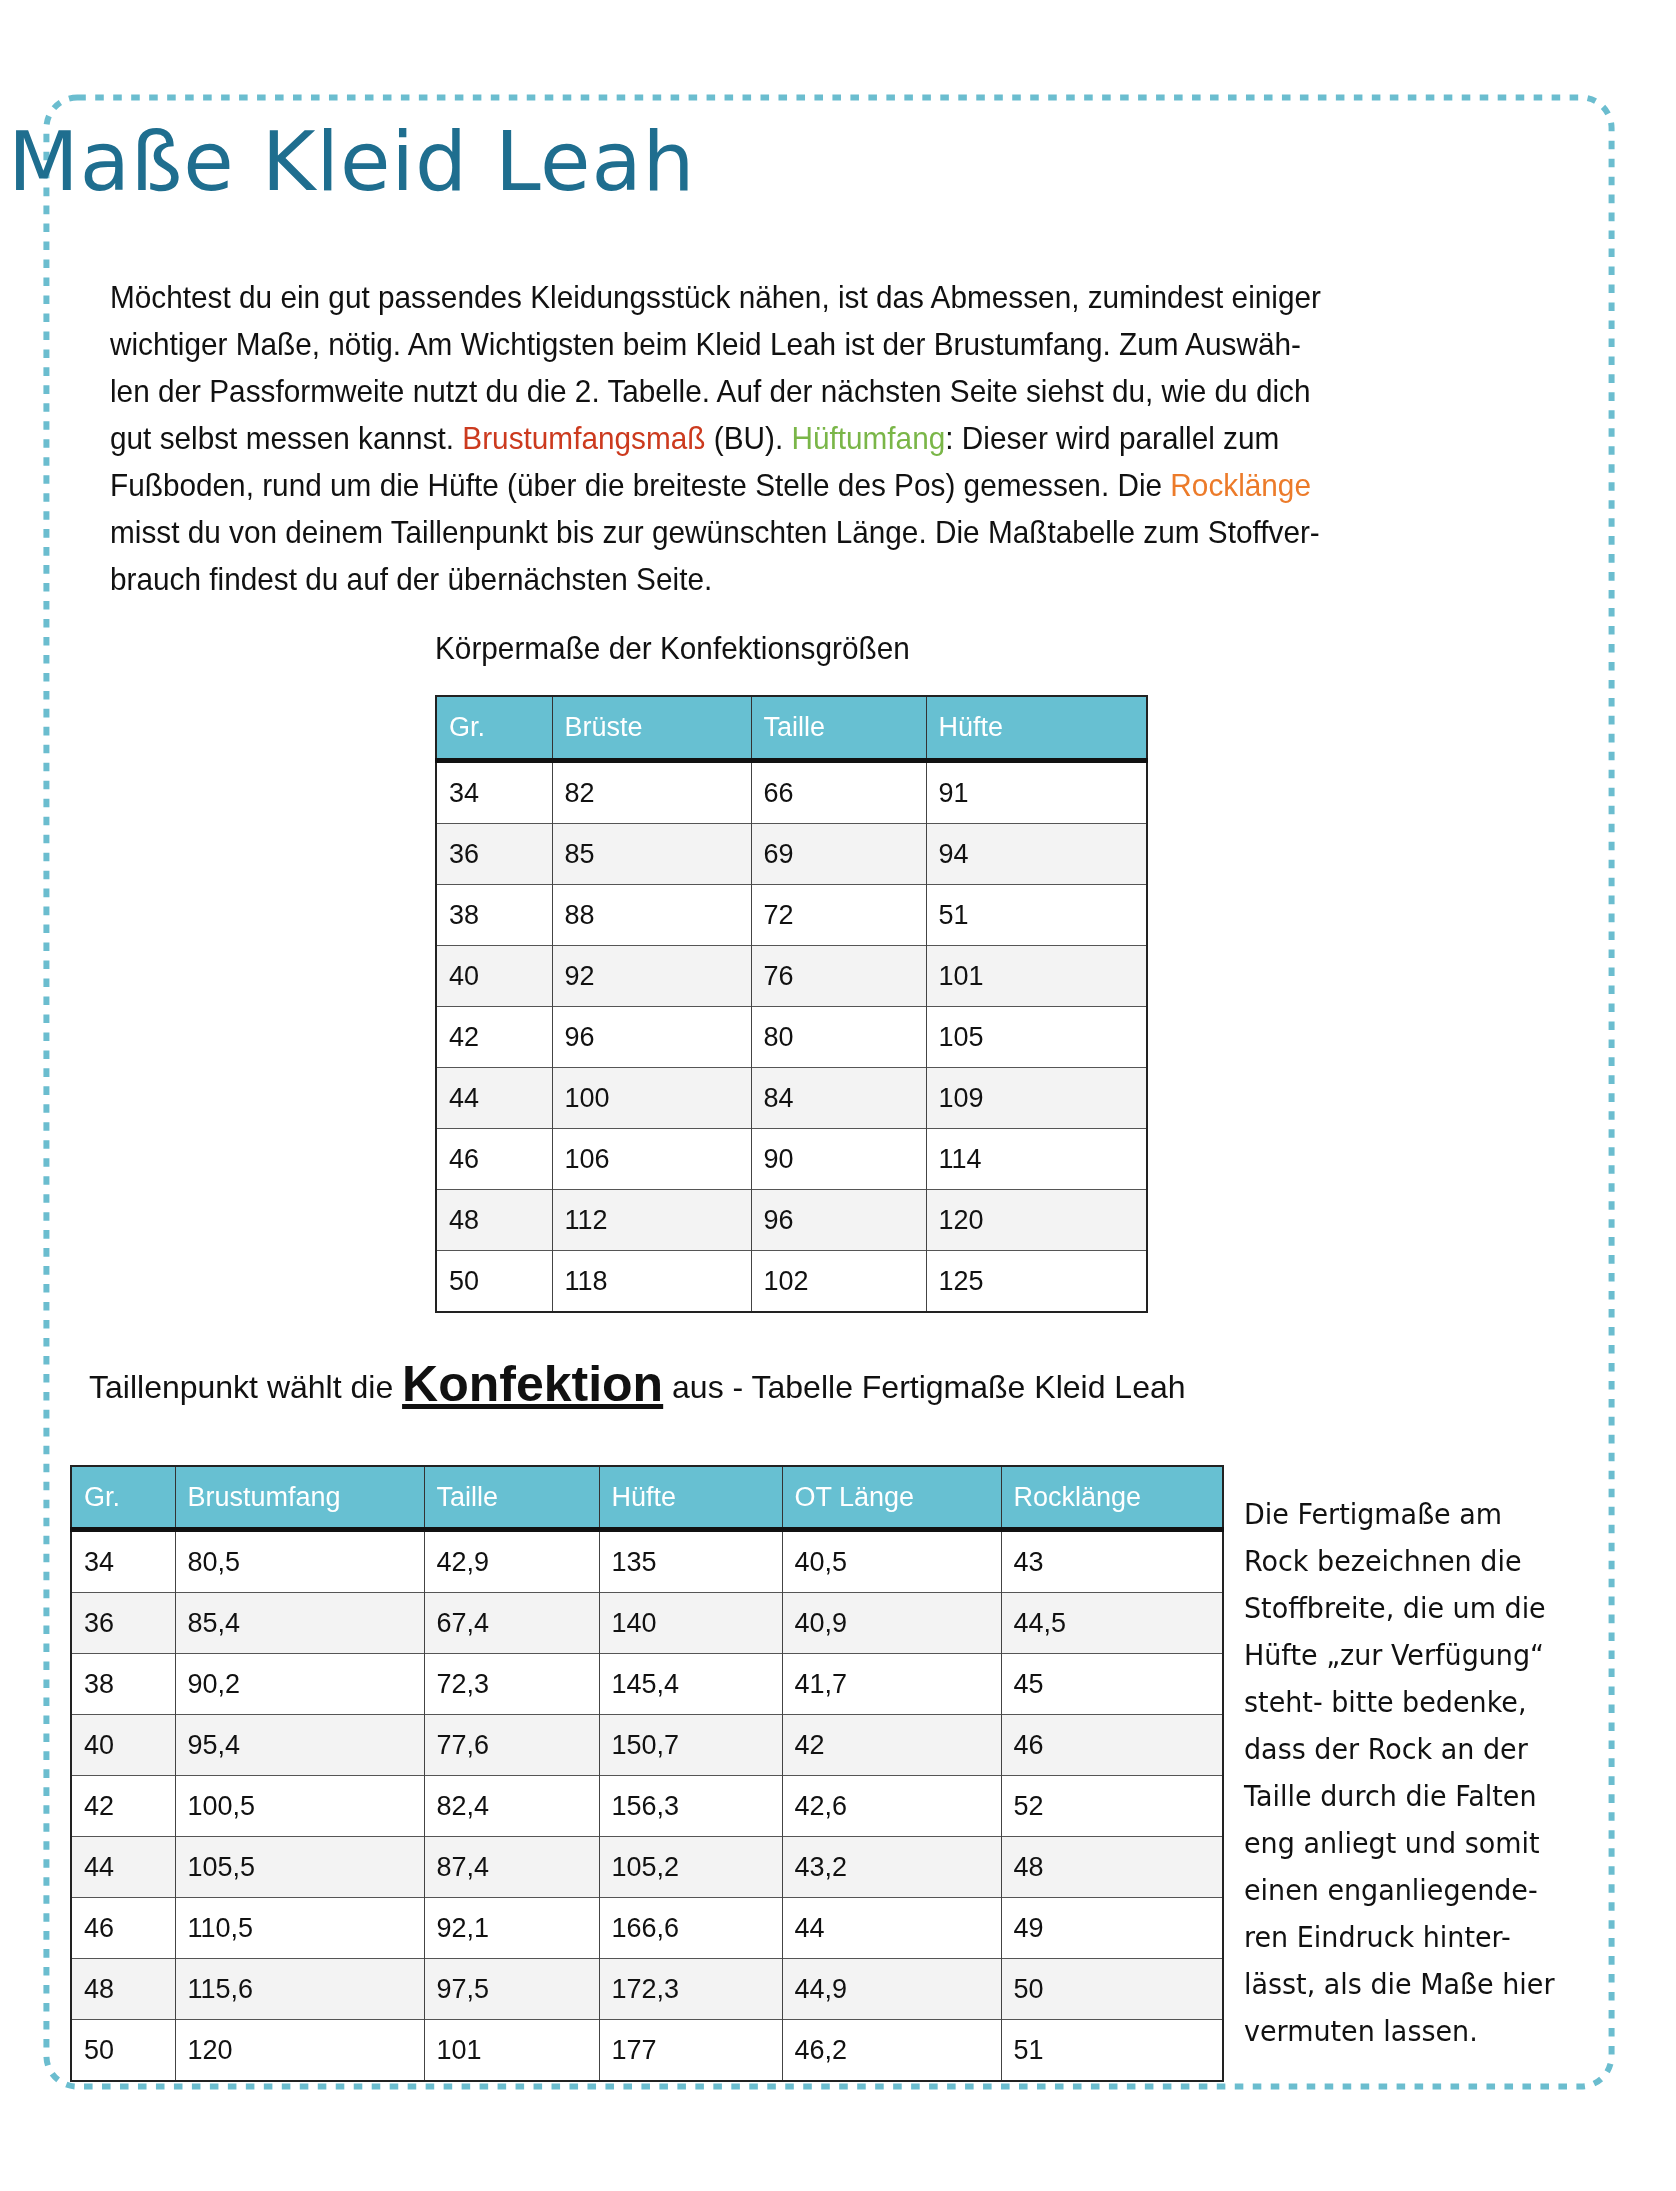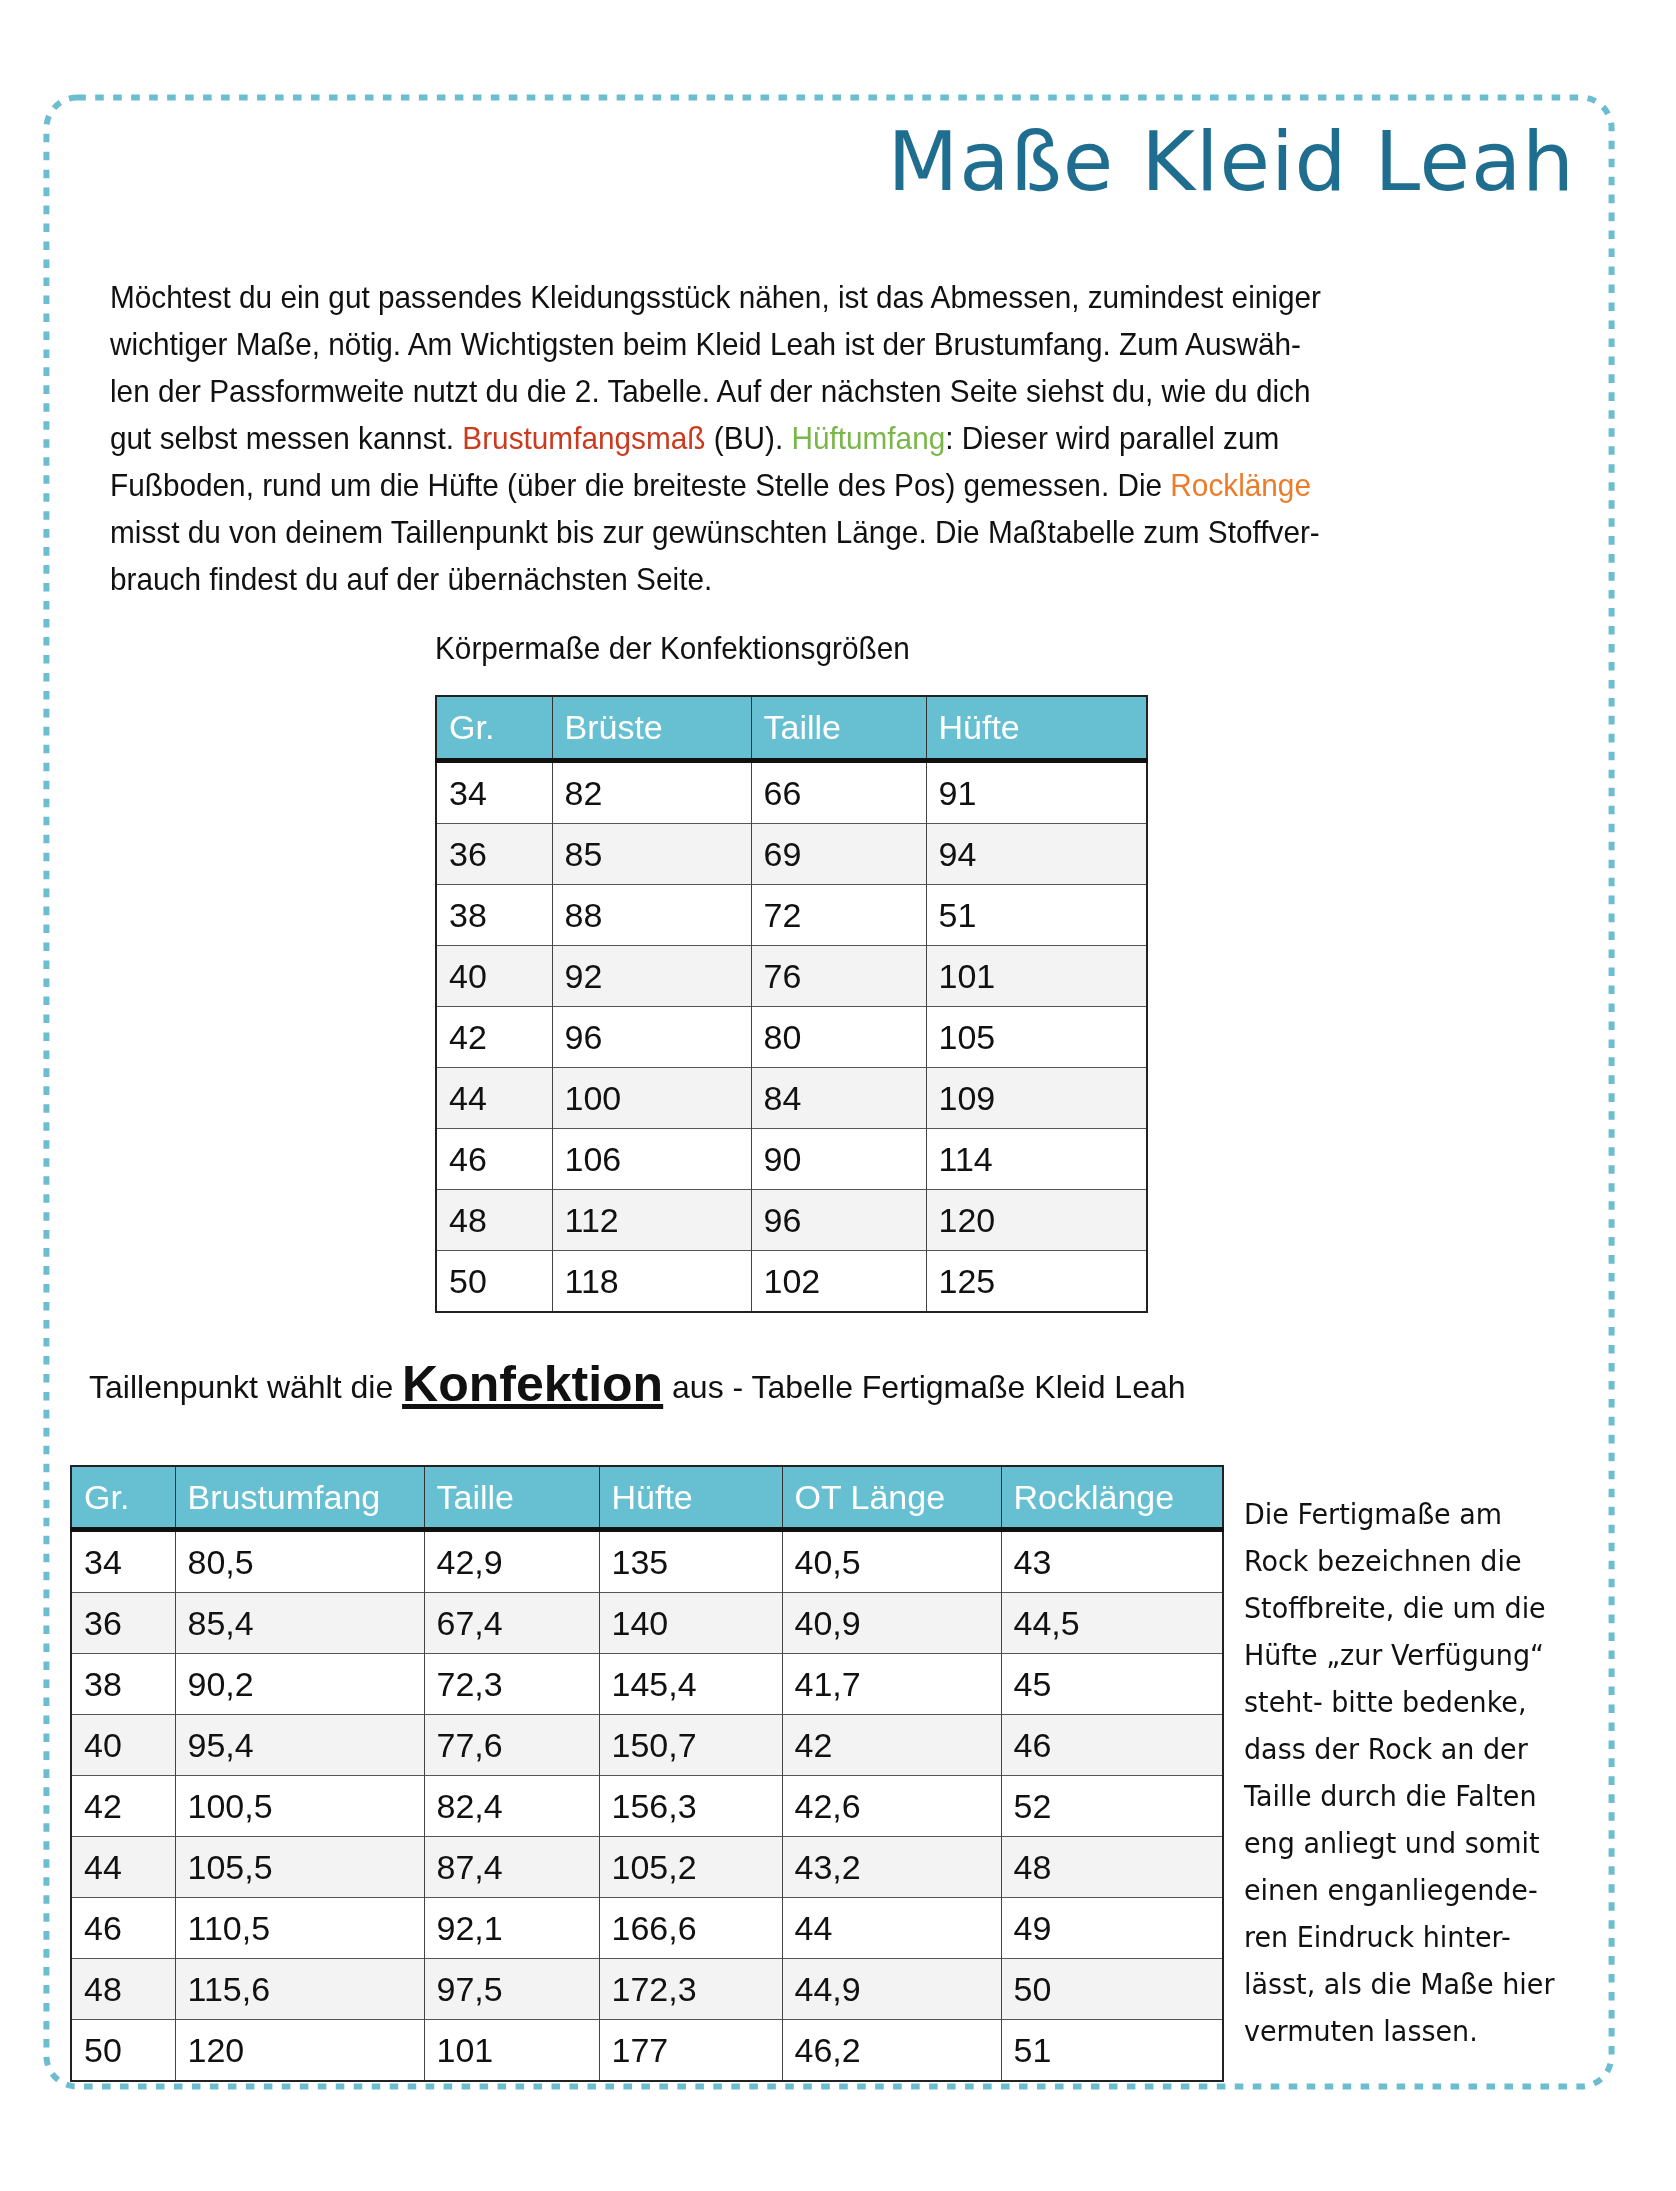--- a/index.html
+++ b/index.html
@@ -7,21 +7,21 @@
       width: 1676px; height: 2192px; position: relative; overflow: hidden;
       font-family: "Liberation Sans", sans-serif; color: #111111;
     }
     .frame {
       position: absolute; left: 43px; top: 94px; width: 1572px; height: 1996px;
       box-sizing: border-box;
     }
     .frame svg { position: absolute; left: 0; top: 0; width: 100%; height: 100%; overflow: visible; }
 
     .title {
-      position: absolute; left: 0; top: 110px; width: 1575px; text-align: right;
+      position: absolute; left: 8px; top: 110px; width: 1575px; text-align: left;
       font-family: "DejaVu Sans", sans-serif; font-weight: normal;
       font-size: 82px; line-height: 103px; color: #1f6e8f; letter-spacing: 0.9px;
       margin: 0;
     }
 
     .intro {
       position: absolute; left: 110px; top: 274px; width: 1455px;
       font-size: 32px; line-height: 47px; color: #111111; margin: 0;
       transform: scaleX(0.93); transform-origin: left top;
     }
@@ -30,21 +30,21 @@
     .hl-green { color: #7ab648; }
     .hl-orange { color: #ec7b2a; }
 
     .t1-caption {
       position: absolute; left: 435px; top: 628px; font-size: 32px; line-height: 41px;
       white-space: nowrap; transform: scaleX(0.93); transform-origin: left top;
     }
 
     table.grid {
       position: absolute; border-collapse: collapse; table-layout: fixed;
-      border: 2.6px solid #222222; font-size: 34px;
+      border: 2.6px solid #222222; font-size: 27px;
     }
     table.grid th {
       background: #67c0d2; color: #ffffff; font-weight: normal; text-align: left;
       padding: 0 0 0 12px; border-left: 1.7px solid #333333; border-bottom: 5.1px solid #111111;
       white-space: nowrap;
     }
     table.grid th:first-child, table.grid td:first-child { border-left: none; }
     table.grid td {
       padding: 0 0 0 12px; border-left: 1.7px solid #444444; border-top: 1.7px solid #555555;
       white-space: nowrap; color: #111111;

